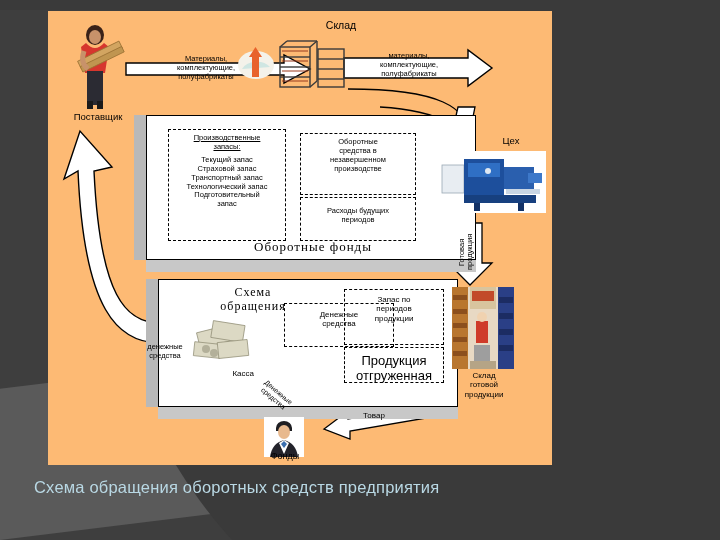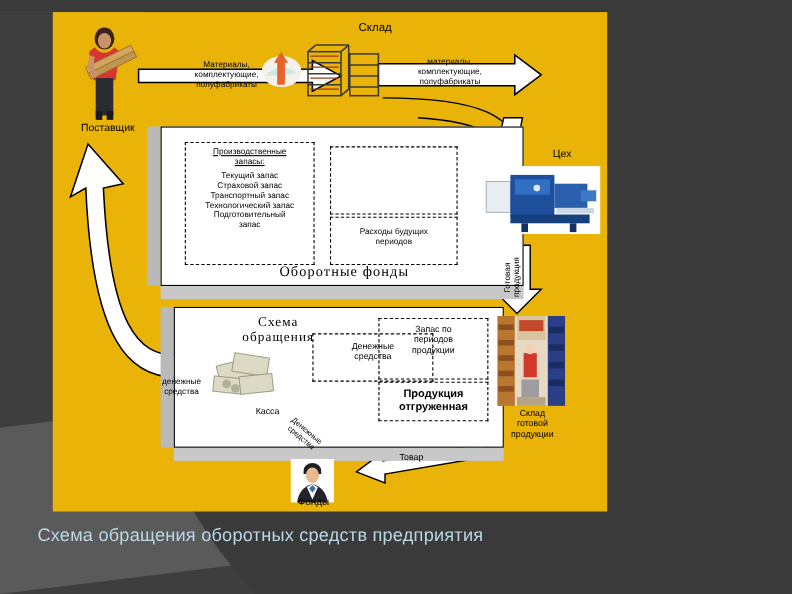--- a/index.html
+++ b/index.html
@@ -23,21 +23,21 @@
     border-radius:50%;
     background:#3a3a3a;
   }
   .bg-topstrip{
     position:absolute;left:0;top:0;width:720px;height:10px;background:#3a3a3a;
   }
 
   
   #canvas{
     position:absolute;left:48px;top:11px;width:504px;height:454px;
-    background:#eab308;
+    background:#fdba74;
     overflow:hidden;
   }
 
   
   #caption{
     position:absolute;left:34px;top:478px;
     font-size:16.5px;color:#b9d8e4;letter-spacing:.2px;
     white-space:nowrap;
   }
 
@@ -182,20 +182,24 @@
     <div class="lbl" style="left:118px;top:145px;width:122px;font-size:7.5px;">Текущий запас
 Страховой запас
 Транспортный запас
 Технологический запас
 Подготовительный
 запас</div>
     <div class="lbl" style="left:120px;top:123px;width:118px;font-size:7.5px;text-decoration:underline;">Производственные
 запасы:</div>
 
     <div class="dash-box" style="left:252px;top:122px;width:116px;height:62px;"></div>
+    <div class="lbl" style="left:252px;top:127px;width:116px;font-size:7.5px;">Оборотные
+средства в
+незавершенном
+производстве</div>
 
     <div class="dash-box" style="left:252px;top:186px;width:116px;height:44px;"></div>
     <div class="lbl" style="left:250px;top:196px;width:120px;font-size:7.5px;">Расходы будущих
 периодов</div>
 
     <div class="lbl bold-title" style="left:150px;top:228px;width:230px;font-size:13px;">Оборотные фонды</div>
 
     <div class="lbl" style="left:440px;top:124px;width:46px;font-size:9.5px;">Цех</div>
     <div class="photo" style="left:392px;top:140px;width:106px;height:62px;">
       <svg width="106" height="62" viewBox="0 0 106 62">
@@ -242,21 +246,21 @@
 
     <div class="solid-box" style="left:236px;top:292px;width:110px;height:44px;border-style:dashed;"></div>
     <div class="lbl" style="left:236px;top:299px;width:110px;font-size:8px;">Денежные
 средства</div>
 
     <div class="solid-box" style="left:252px;top:282px;width:110px;height:52px;border:none;"></div>
     <div class="lbl" style="left:300px;top:284px;width:92px;font-size:8px;">Запас по
 периодов
 продукции</div>
 
-    <div class="lbl" style="left:300px;top:342px;width:92px;font-size:10px;font-weight:bold;">Продукция
+    <div class="lbl" style="left:300px;top:342px;width:92px;font-size:13px;">Продукция
 отгруженная</div>
     <div class="dash-box" style="left:296px;top:336px;width:100px;height:36px;"></div>
     <div class="dash-box" style="left:296px;top:278px;width:100px;height:56px;"></div>
 
     <div class="lbl" style="left:82px;top:332px;width:70px;font-size:7.5px;">денежные
 средства</div>
 
     <div class="rot-text" style="left:206px;top:356px;width:70px;font-size:7px;transform:rotate(40deg);transform-origin:left top;white-space:pre-line;">Денежные
 средства</div>
 

